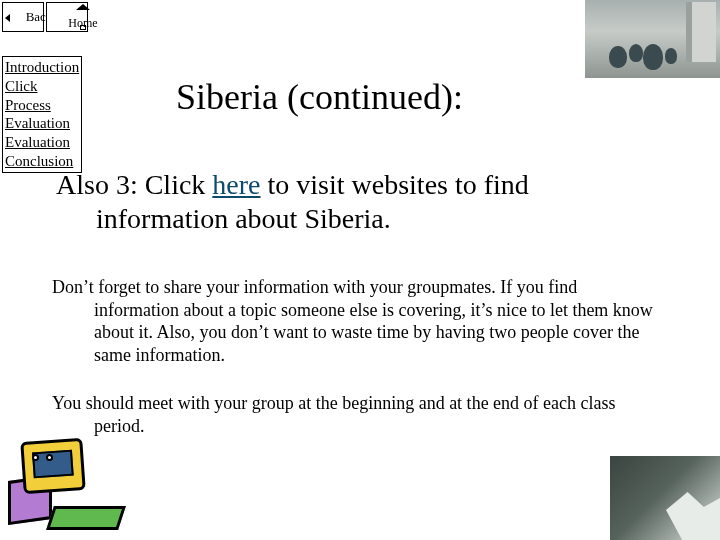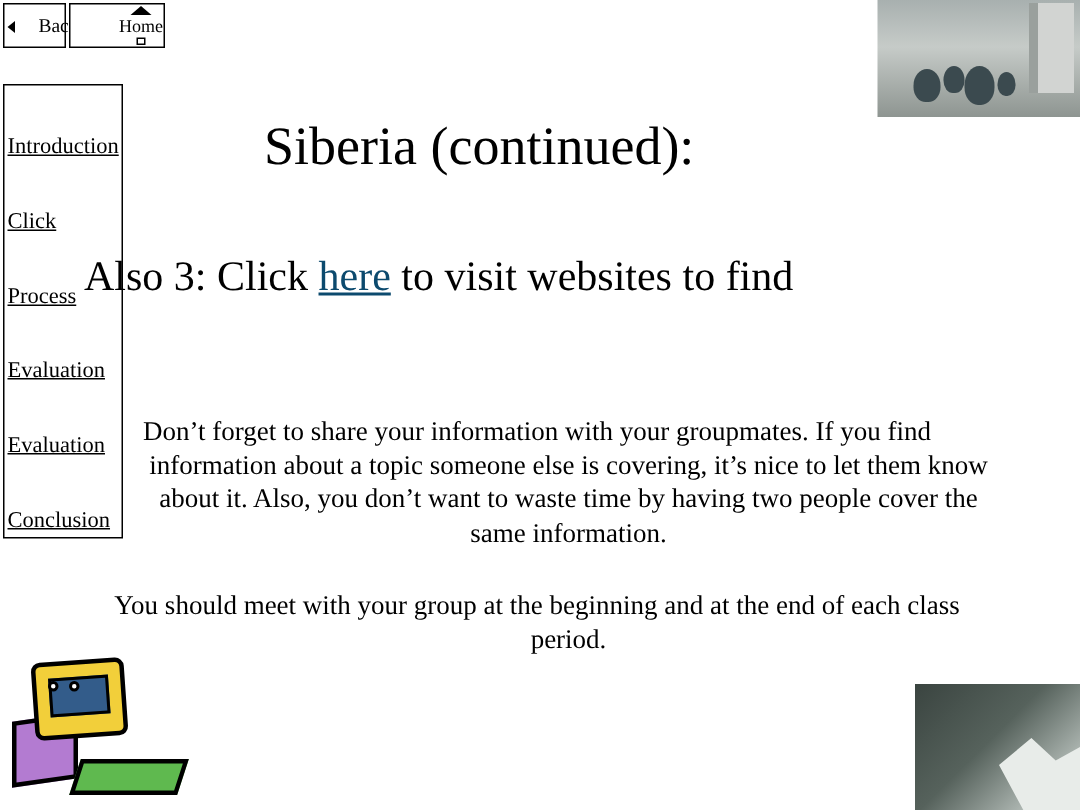--- a/index.html
+++ b/index.html
@@ -37,25 +37,25 @@
     position: absolute;
     left: 2px;
     top: 11px;
     width: 0; height: 0;
     border-top: 4px solid transparent;
     border-bottom: 4px solid transparent;
     border-right: 5px solid #000;
   }
   .home-icon {
     position: relative;
-    width: 64px;
+    width: 42px;
     display: flex;
     flex-direction: column;
     align-items: center;
-    justify-content: center;
+    justify-content: flex-end;
   }
   .home-icon .roof {
     width: 0; height: 0;
     border-left: 7px solid transparent;
     border-right: 7px solid transparent;
     border-bottom: 6px solid #000;
     position: absolute;
     top: 1px;
   }
   .home-icon .door {
@@ -73,21 +73,20 @@
     border: 1px solid #000;
     padding: 1px 2px 1px 2px;
     font-size: 15px;
     line-height: 1.25;
   }
   .sidebar a {
     display: block;
     color: #000;
     text-decoration: underline;
     cursor: pointer;
-    margin-top: 31px;
   }
 
   .hero-img {
     position: absolute;
     top: 0;
     right: 0;
     width: 135px;
     height: 78px;
     background: linear-gradient(180deg,#a8b0af 0%,#c6cbc8 40%,#8e9591 100%);
     overflow: hidden;
@@ -126,21 +125,20 @@
   }
   .step .indent { padding-left: 40px; display:block;}
   .step a { color:#0c4a6e; text-decoration: underline; cursor:pointer;}
 
   .para {
     position: absolute;
     left: 52px;
     right: 56px;
     font-size: 18px;
     line-height: 1.25;
-    text-align: center;
   }
   .para1 { top: 276px; }
   .para2 { top: 392px; }
   .para .hang { padding-left: 42px; text-indent: -42px; display:block;}
 
   .clipart {
     position: absolute;
     left: 6px;
     bottom: 6px;
     width: 120px;
@@ -225,20 +223,21 @@
   <div class="dome d1"></div>
     <div class="dome d2"></div>
     <div class="dome d3"></div>
     <div class="dome d4"></div>
 </div>
 
 <div class="title">Siberia (continued):</div>
 
 <div class="step">
   <span>Also 3: Click </span><a>here</a><span> to visit websites to find</span>
+  <span class="indent">information about Siberia.</span>
 </div>
 
 <div class="para para1">
   <span class="hang">Don’t forget to share your information with your groupmates.  If you find information about a topic someone else is covering, it’s nice to let them know about it.  Also, you don’t want to waste time by having two people cover the same information.</span>
 </div>
 <div class="para para2">
   <span class="hang">You should meet with your group at the beginning and at the end of each class period.</span>
 </div>
 
 <div class="clipart">

